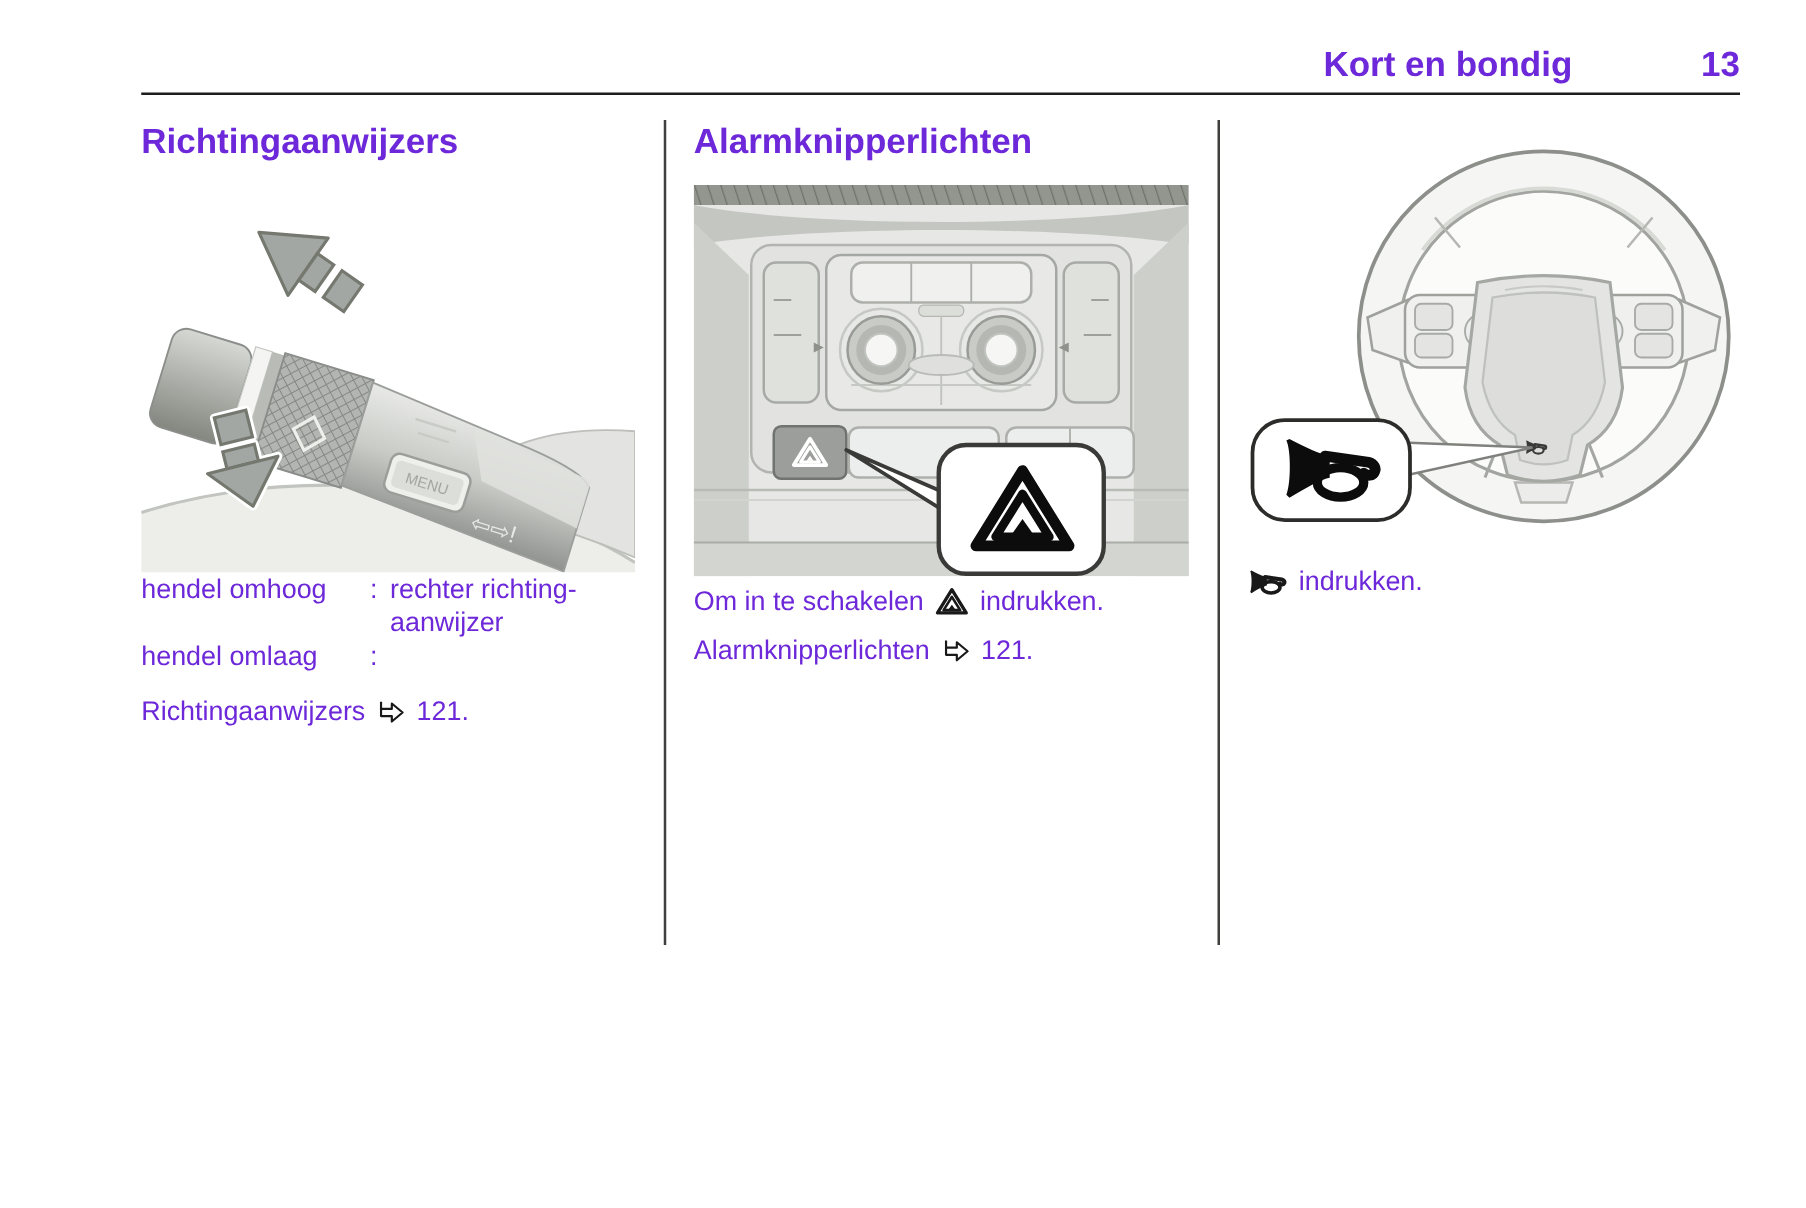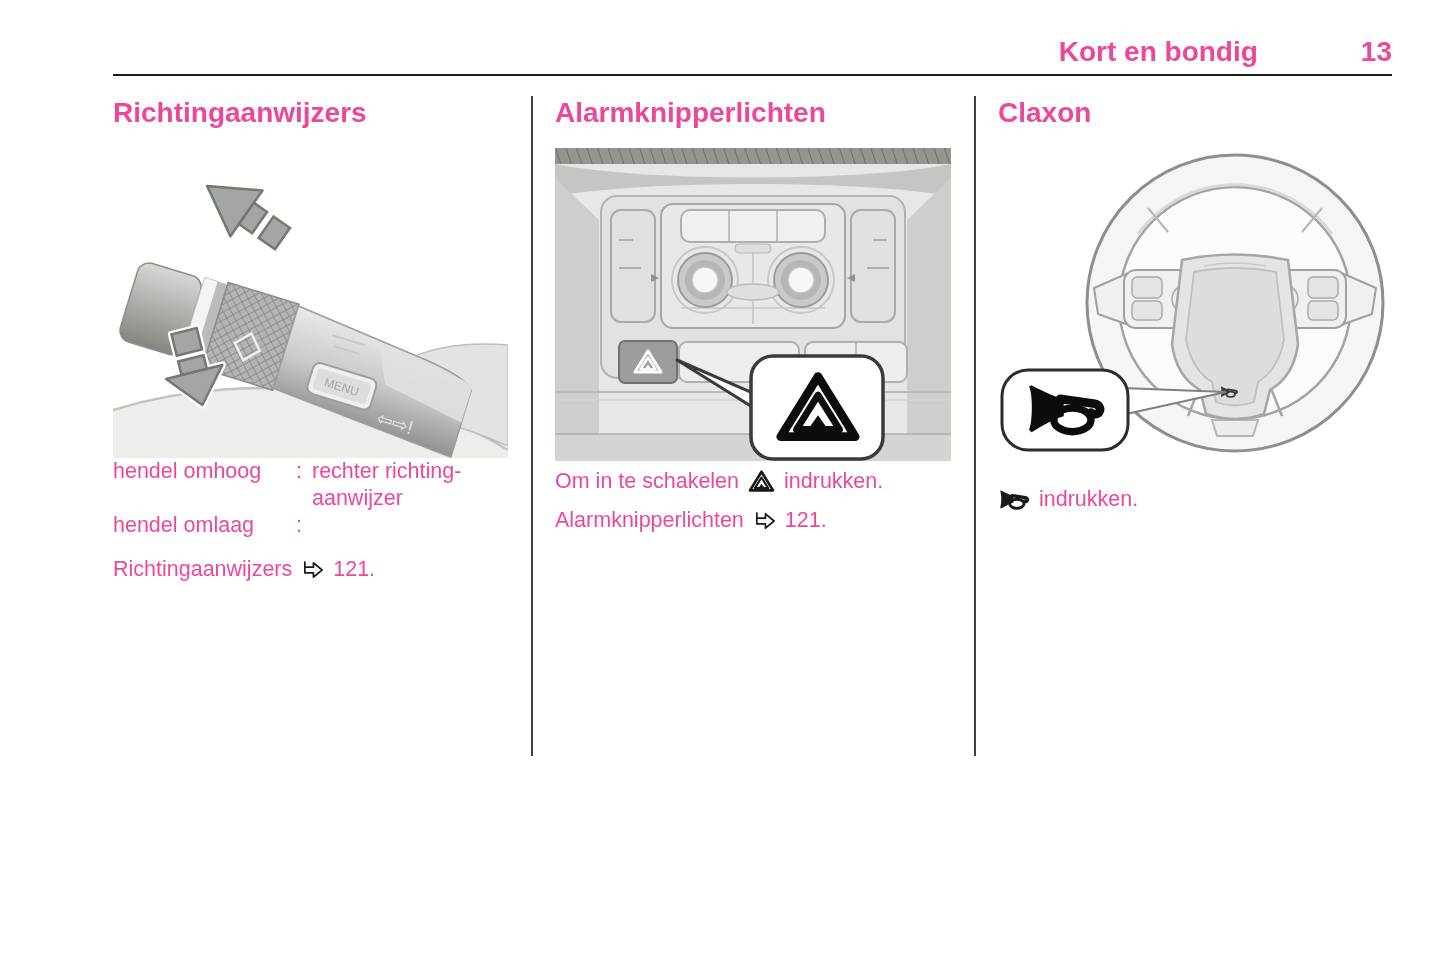--- a/index.html
+++ b/index.html
@@ -1,18 +1,18 @@
 <!DOCTYPE html>
 <html><head>
 <meta charset="utf-8">
 <style>
   html,body{margin:0;padding:0;background:#ffffff;}
   .page{
     position:relative;width:1445px;height:756px;background:#fff;overflow:hidden;
-    font-family:"Liberation Sans", sans-serif;color:#ec4899;
+    font-family:"Liberation Sans", sans-serif;color:#6d28d9;
   }
   
   .hdr{position:absolute;left:113px;right:53px;top:36px;height:36px;
        display:flex;justify-content:flex-end;align-items:baseline;}
   .hdr .title{font-size:28px;font-weight:bold;}
   .hdr .pagenum{font-size:28px;font-weight:bold;margin-left:103px;}
   .rule{position:absolute;left:113px;right:53px;top:74px;height:2px;background:#1d1d1d;}
   
   .cols{position:absolute;left:113px;top:96px;display:flex;align-items:flex-start;}
   .col{width:395px;flex:0 0 auto;}
@@ -231,21 +231,20 @@
         <svg class="inline-icon" width="23" height="20">
             <use href="#sym-refarrow" style="color:#191919"></use>
           </svg>
         <span>121.</span>
       </p>
     </section>
 
     <div class="vsep"></div>
 
     <section class="col c3">
-      <h2>Claxon</h2>
 
       <div class="ill">
         <svg width="394" height="310" viewBox="0 0 394 310">
 
           <circle cx="237" cy="155" r="148" fill="#f5f5f3" stroke="#8d8f8b" stroke-width="3"></circle>
           <circle cx="237" cy="155" r="116" fill="#fbfbf9" stroke="#a2a4a0" stroke-width="2.5"></circle>
           <path d="M140,86 A120,120 0 0 1 334,86" fill="none" stroke="#d8dad6" stroke-width="3"></path>
           <line x1="150" y1="60" x2="170" y2="84" stroke="#b5b7b3" stroke-width="2"></line>
           <line x1="324" y1="60" x2="304" y2="84" stroke="#b5b7b3" stroke-width="2"></line>
 

